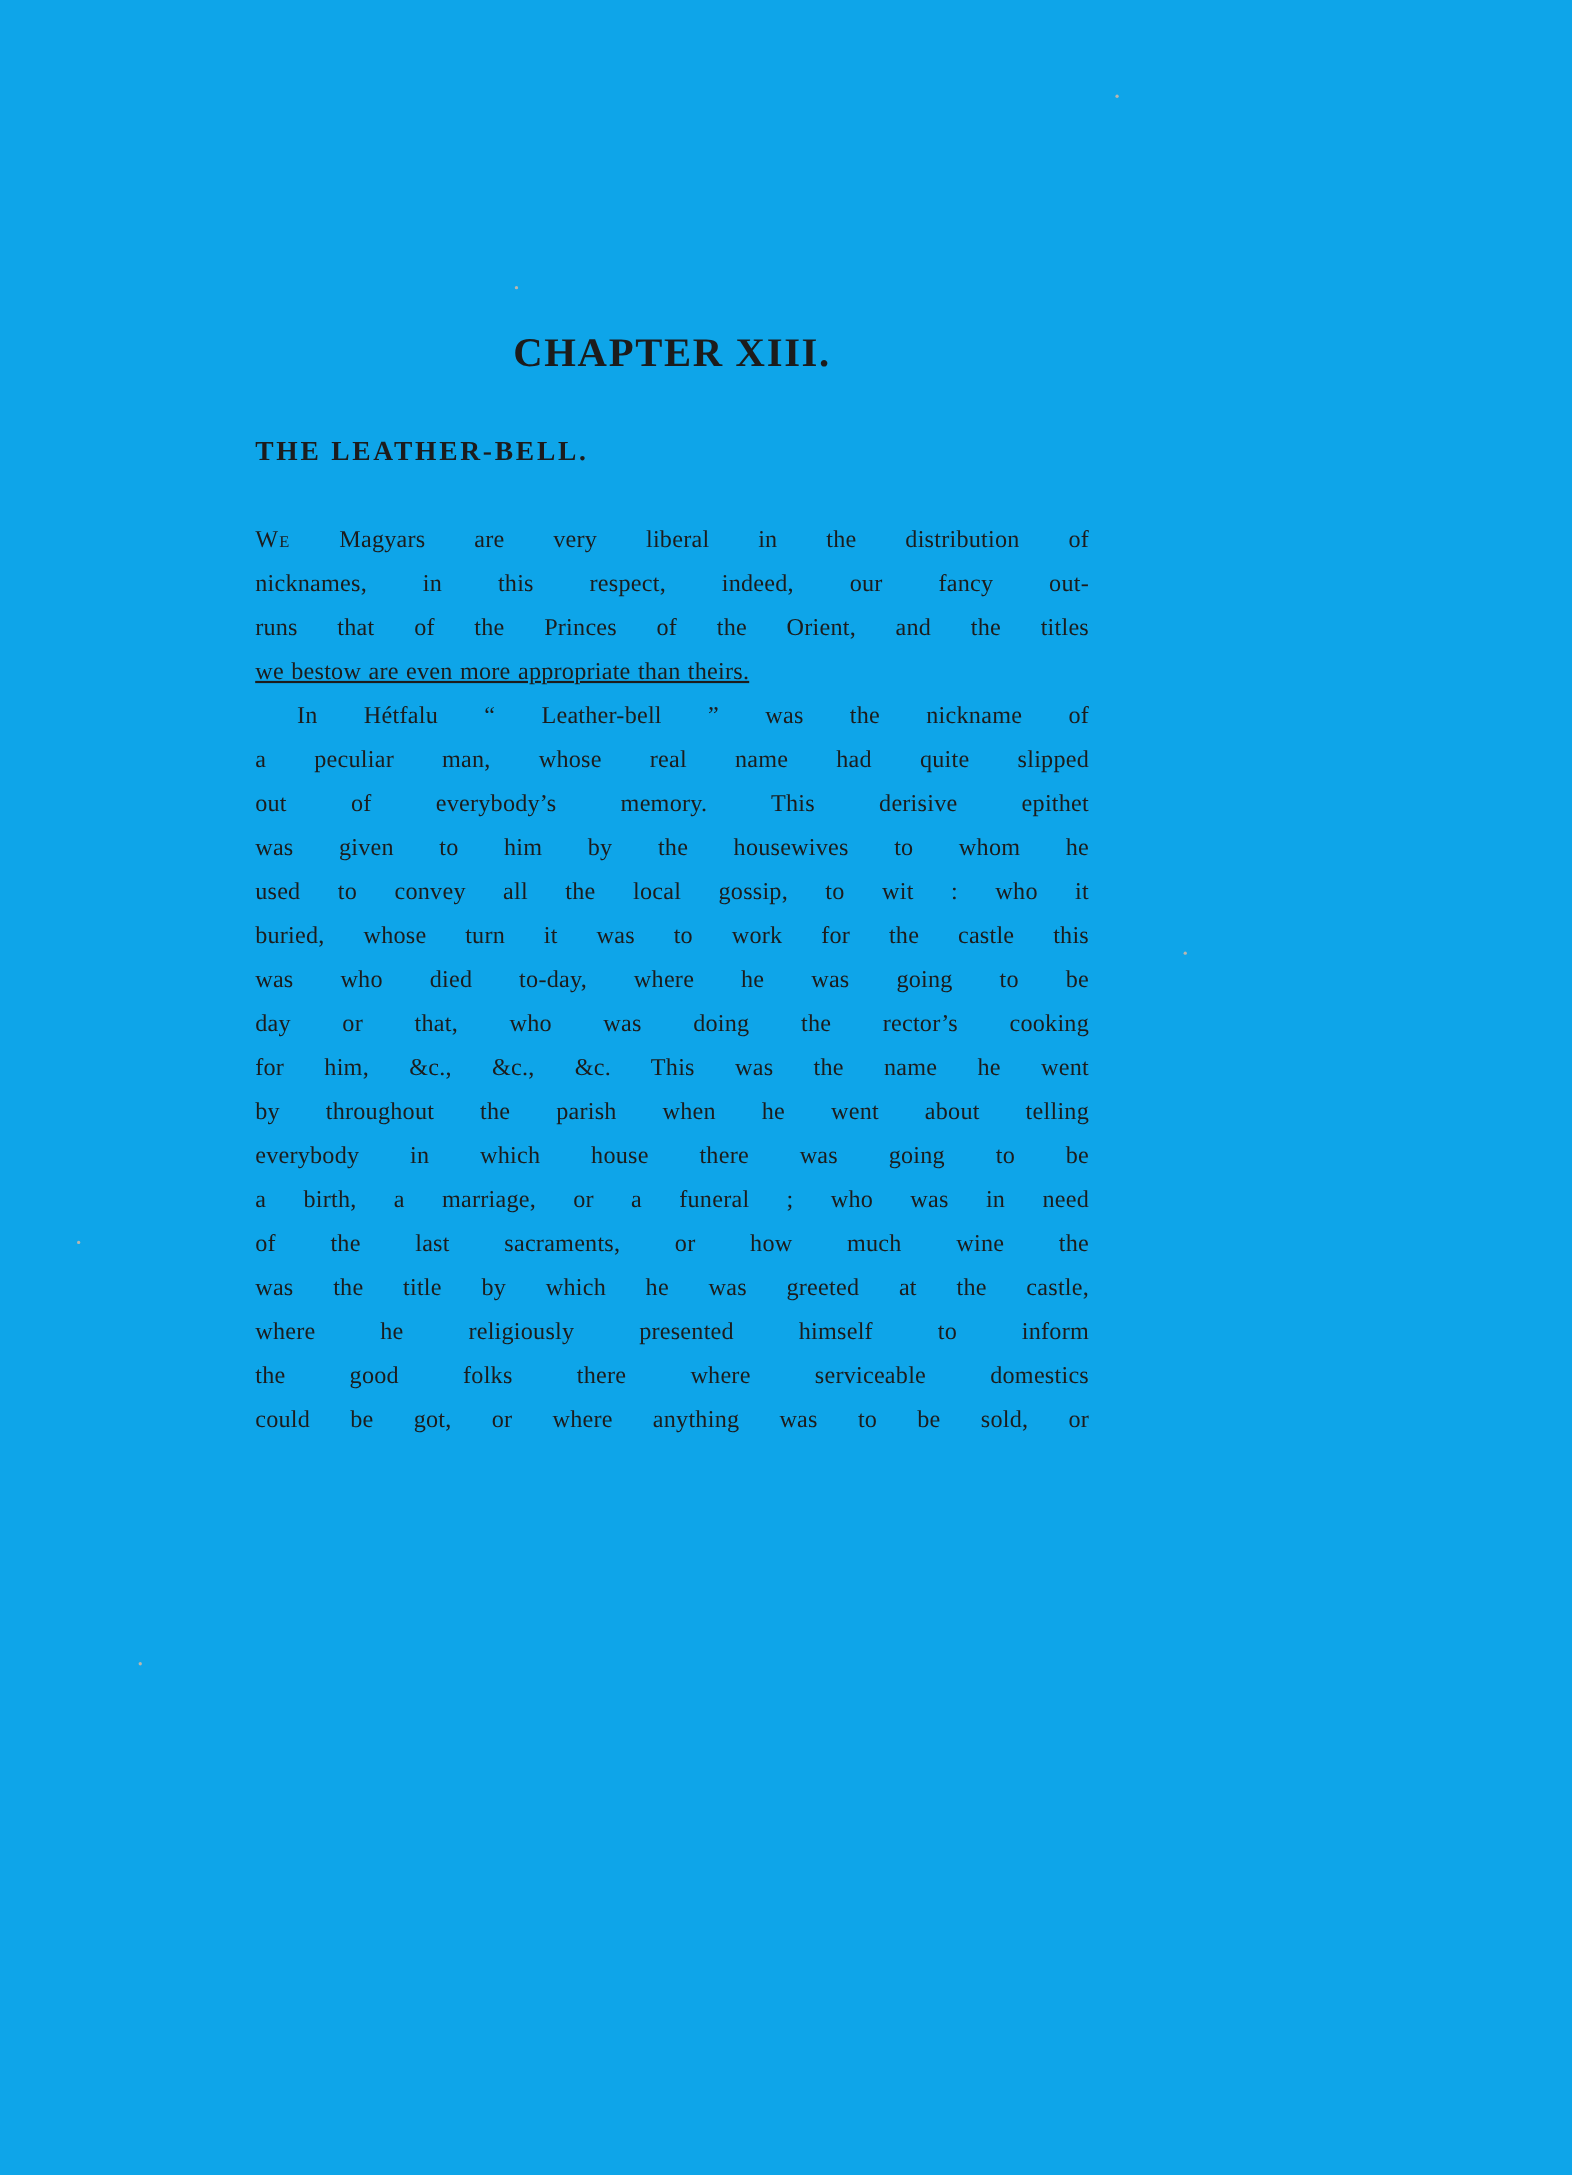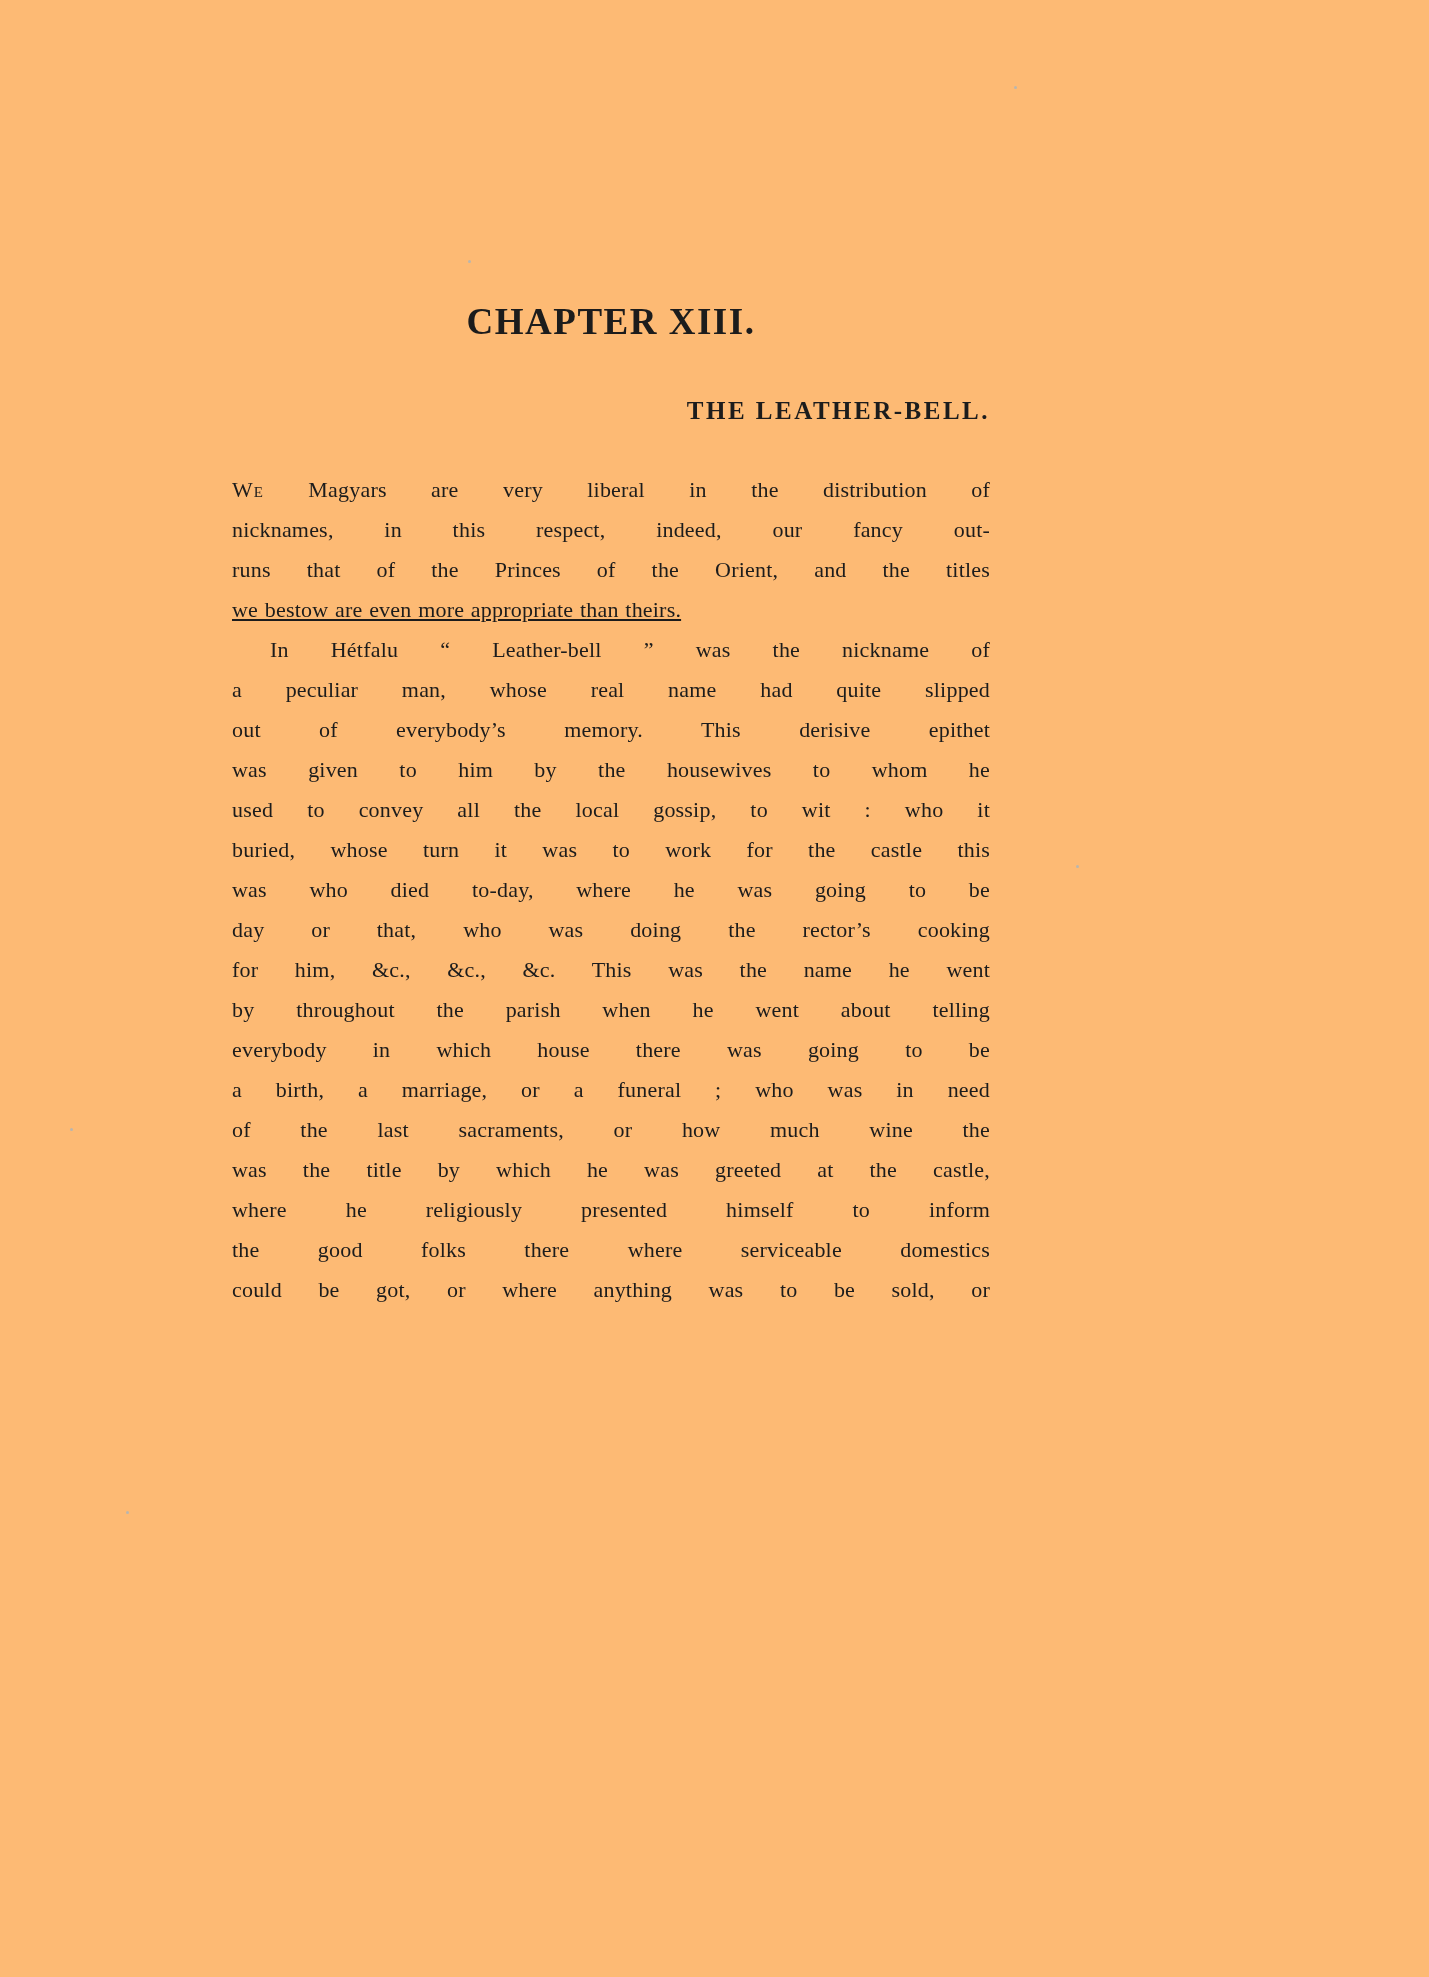--- a/index.html
+++ b/index.html
@@ -5,21 +5,21 @@
   html, body {
     margin: 0;
     padding: 0;
     background: #f4f2ee;
   }
   .page {
     position: relative;
     width: 1429px;
     height: 1977px;
     margin: 0 auto;
-    background: #fdba74;
+    background: #0ea5e9;
     color: #1c1c1c;
     font-family: "Liberation Serif", "DejaVu Serif", serif;
     overflow: hidden;
   }
   .text-block {
     position: absolute;
     left: 232px;
     top: 300px;
     width: 758px;
   }
@@ -29,21 +29,21 @@
     font-weight: 700;
     letter-spacing: 1.5px;
     text-align: center;
   }
   .subtitle {
     margin-top: 52px;
     font-size: 25px;
     line-height: 30px;
     font-weight: 700;
     letter-spacing: 2.5px;
-    text-align: right;
+    text-align: left;
   }
   .paragraph {
     margin: 0;
   }
   .paragraph.first {
     margin-top: 44px;
   }
   .line {
     font-size: 22px;
     line-height: 40px;

